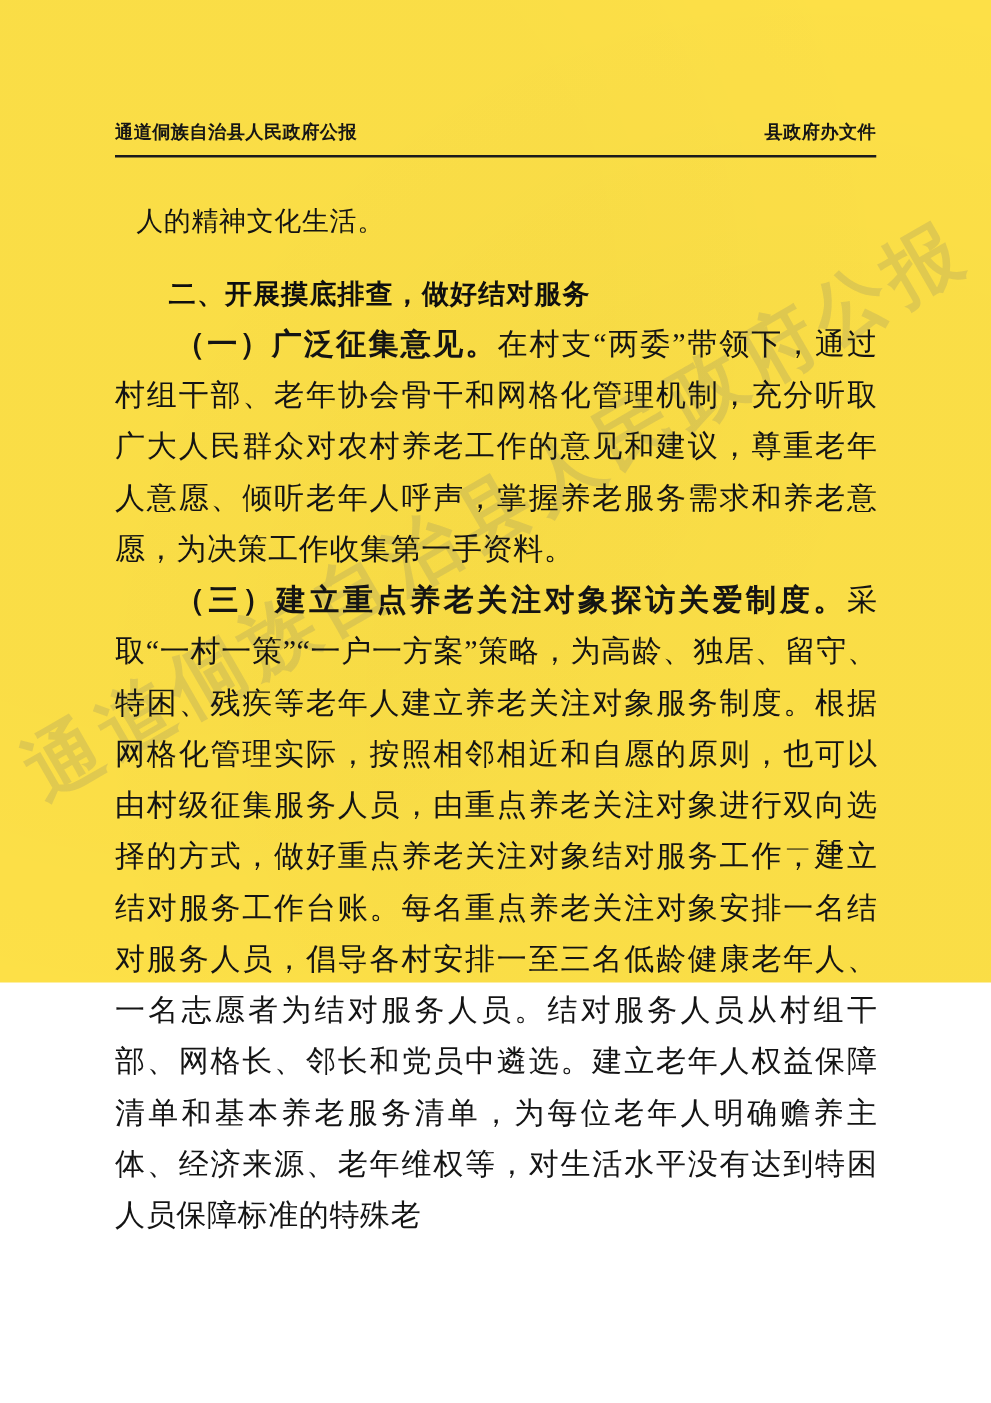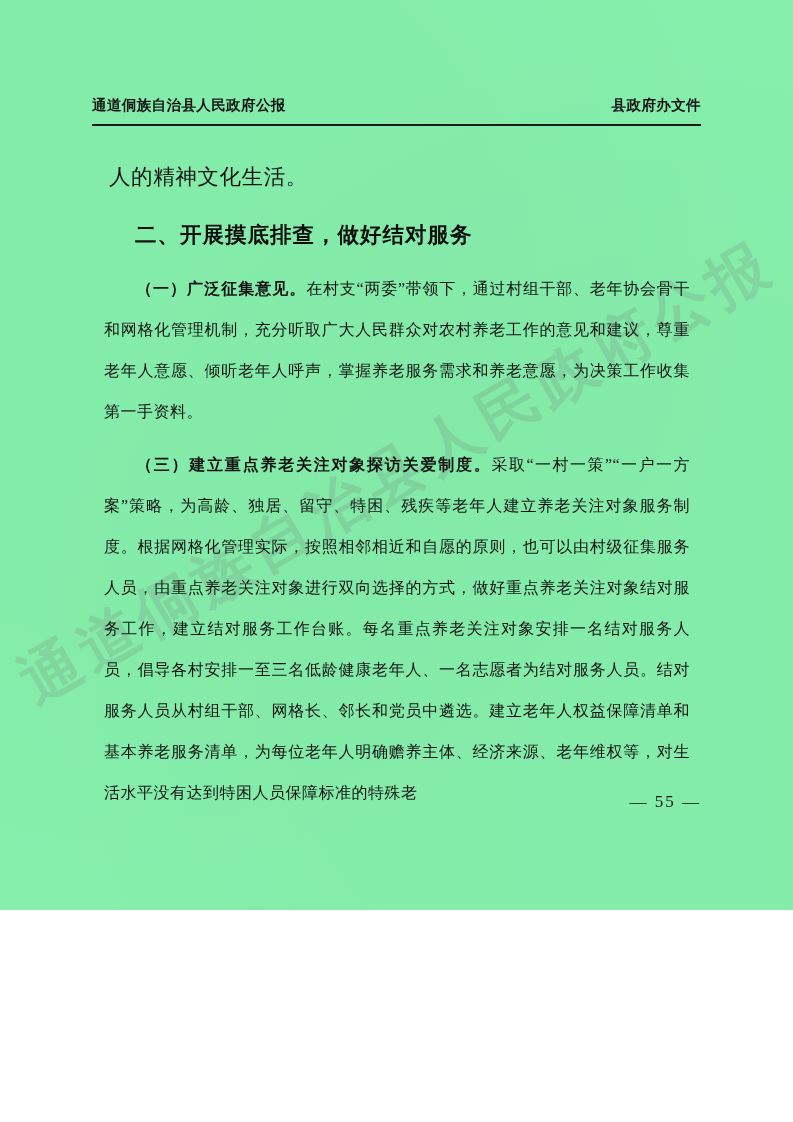--- a/index.html
+++ b/index.html
@@ -10,24 +10,24 @@
     width: 793px;
     height: 1122px;
     background: #ffffff;
     font-family: "Liberation Serif", serif;
     color: #1a1a1a;
     overflow: hidden;
   }
   .page {
     position: relative;
     width: 793px;
-    height: 910px;
+    height: 786px;
     box-sizing: border-box;
     padding: 0;
-    background: #86efac;
+    background: #fde047;
   }
   
   .page::before {
     content: "";
     position: absolute;
     inset: 0;
     background:
       radial-gradient(circle at 18% 30%, rgba(0,0,0,0.012) 0 40%, rgba(0,0,0,0) 70%),
       radial-gradient(circle at 82% 72%, rgba(0,0,0,0.012) 0 40%, rgba(0,0,0,0) 70%);
     pointer-events: none;
@@ -92,22 +92,22 @@
     margin: 17px;
     font-size: 21.5px;
     line-height: 41px;
     letter-spacing: 0.6px;
     text-align: justify;
     text-justify: inter-character;
     color: #141414;
     font-family: "Liberation Serif", serif;
   }
   p.para {
-    margin: 12px;
-    font-size: 16px;
+    margin: 0;
+    font-size: 24px;
     line-height: 41px;
     letter-spacing: 0.5px;
     text-align: justify;
     text-justify: inter-character;
     text-indent: 2em;
     color: #141414;
     font-family: "Liberation Serif", serif;
   }
   p.heading {
     margin: 0;

